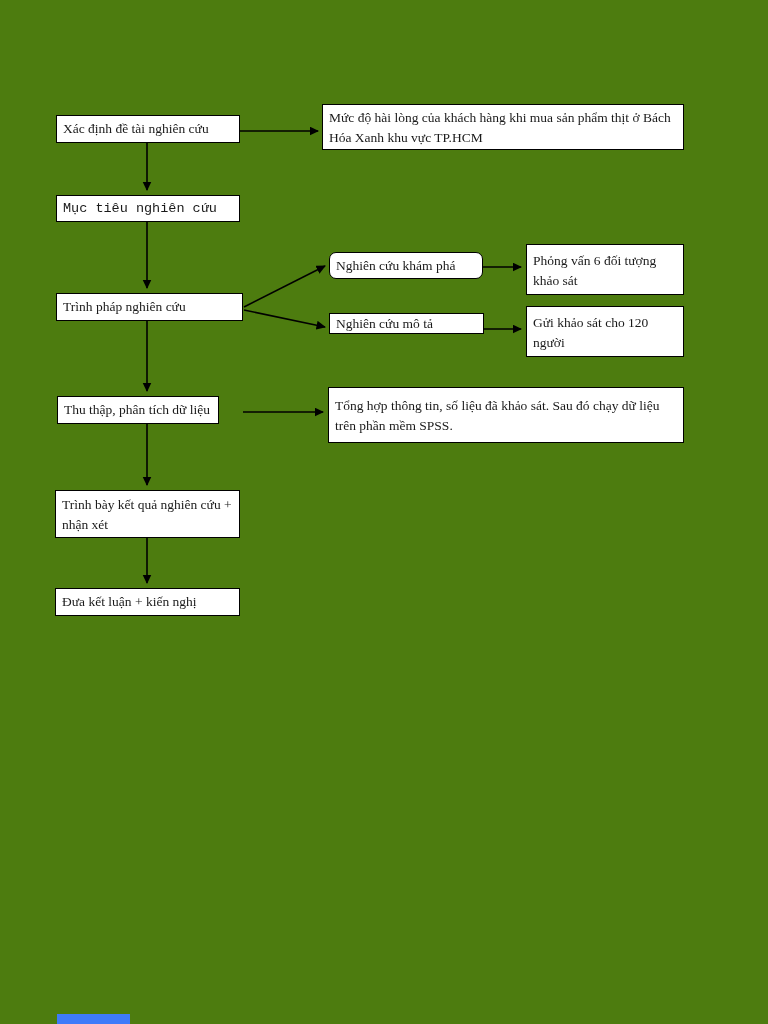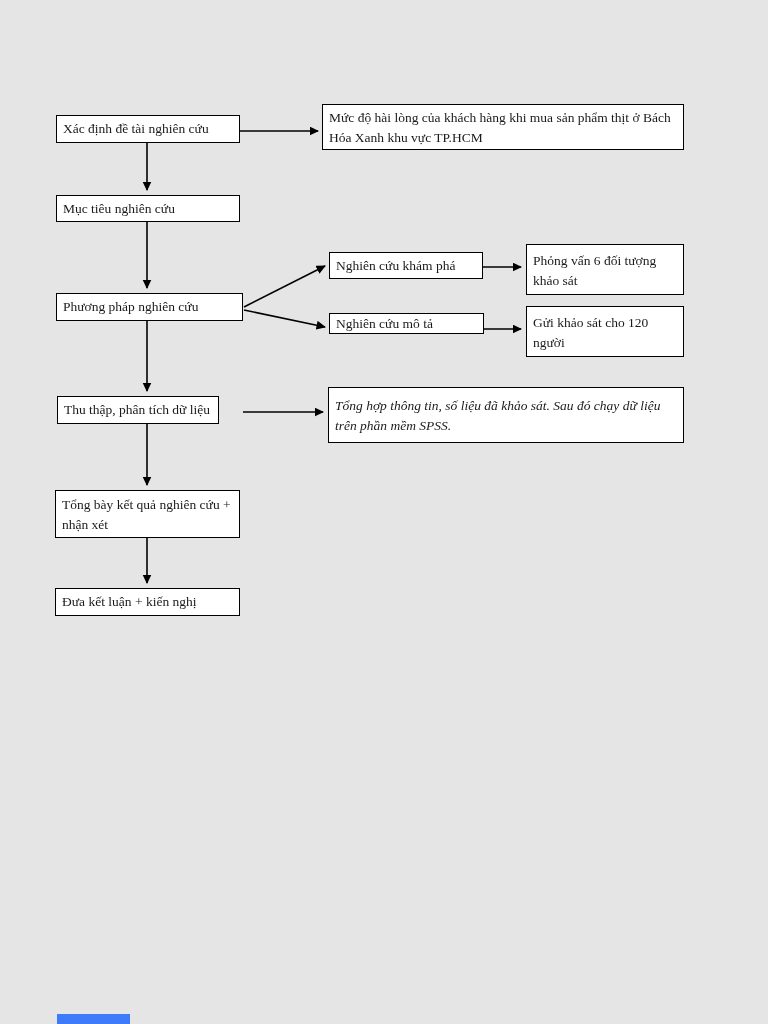--- a/index.html
+++ b/index.html
@@ -4,21 +4,21 @@
 <style>
   html, body {
     margin: 0;
     padding: 0;
     background: #ffffff;
   }
   #page {
     position: relative;
     width: 768px;
     height: 1024px;
-    background: #e5e5e5;
+    background: #4d7c0f;
     overflow: hidden;
     font-family: "Liberation Serif", "DejaVu Serif", serif;
     color: #1a1a1a;
   }
   .node {
     position: absolute;
     box-sizing: border-box;
     border: 1.4px solid #000000;
     background: #ffffff;
     font-size: 13.5px;
@@ -26,28 +26,28 @@
     display: flex;
     align-items: center;
     padding: 1px 4px 1px 6px;
   }
   .node.multiline {
     align-items: center;
     padding-top: 3px;
   }
   #node-topic        { left: 56px;  top: 115px; width: 184px; height: 28px; }
   #node-topic-detail { left: 322px; top: 104px; width: 362px; height: 46px; }
-  #node-objective    { left: 56px;  top: 195px; width: 184px; height: 27px; }
+  #node-objective    { left: 56px;  top: 195px; width: 184px; height: 27px; font-family: Liberation Mono, monospace; }
   #node-method       { left: 56px;  top: 293px; width: 187px; height: 28px; }
-  #node-exploratory  { left: 329px; top: 252px; width: 154px; height: 27px; }
+  #node-exploratory  { left: 329px; top: 252px; width: 154px; height: 27px; border-radius: 7px; }
   #node-descriptive  { left: 329px; top: 313px; width: 155px; height: 21px; }
   #node-interview    { left: 526px; top: 244px; width: 158px; height: 51px; }
   #node-survey       { left: 526px; top: 306px; width: 158px; height: 51px; font-family: Liberation Serif, serif; }
   #node-collect      { left: 57px;  top: 396px; width: 162px; height: 28px; }
-  #node-aggregate    { left: 328px; top: 387px; width: 356px; height: 56px; font-style: italic; }
+  #node-aggregate    { left: 328px; top: 387px; width: 356px; height: 56px; }
   #node-present      { left: 55px;  top: 490px; width: 185px; height: 48px; }
   #node-conclusion   { left: 55px;  top: 588px; width: 185px; height: 28px; align-items: center; }
 
   #arrows-layer {
     position: absolute;
     left: 0; top: 0;
     width: 768px;
     height: 1024px;
     pointer-events: none;
   }
@@ -94,21 +94,21 @@
 
   <div class="node multiline" id="node-topic-detail">
     <span>Mức độ hài lòng của khách hàng khi mua sản phẩm thịt ở Bách Hóa Xanh khu vực TP.HCM</span>
   </div>
 
   <div class="node" id="node-objective">
     <span>Mục tiêu nghiên cứu</span>
   </div>
 
   <div class="node" id="node-method">
-    <span>Phương pháp nghiên cứu</span>
+    <span>Trình pháp nghiên cứu</span>
   </div>
 
   <div class="node" id="node-exploratory">
     <span>Nghiên cứu khám phá</span>
   </div>
 
   <div class="node" id="node-descriptive">
     <span>Nghiên cứu mô tả</span>
   </div>
 
@@ -122,21 +122,21 @@
 
   <div class="node" id="node-collect">
     <span>Thu thập, phân tích dữ liệu</span>
   </div>
 
   <div class="node multiline" id="node-aggregate">
     <span>Tổng hợp thông tin, số liệu đã khảo sát. Sau đó chạy dữ liệu trên phần mềm SPSS.</span>
   </div>
 
   <div class="node multiline" id="node-present">
-    <span>Tổng bày kết quả nghiên cứu + nhận xét</span>
+    <span>Trình bày kết quả nghiên cứu + nhận xét</span>
   </div>
 
   <div class="node" id="node-conclusion">
     <span>Đưa kết luận + kiến nghị</span>
   </div>
 
   <div id="bottom-bar"></div>
 
 </div>
 

